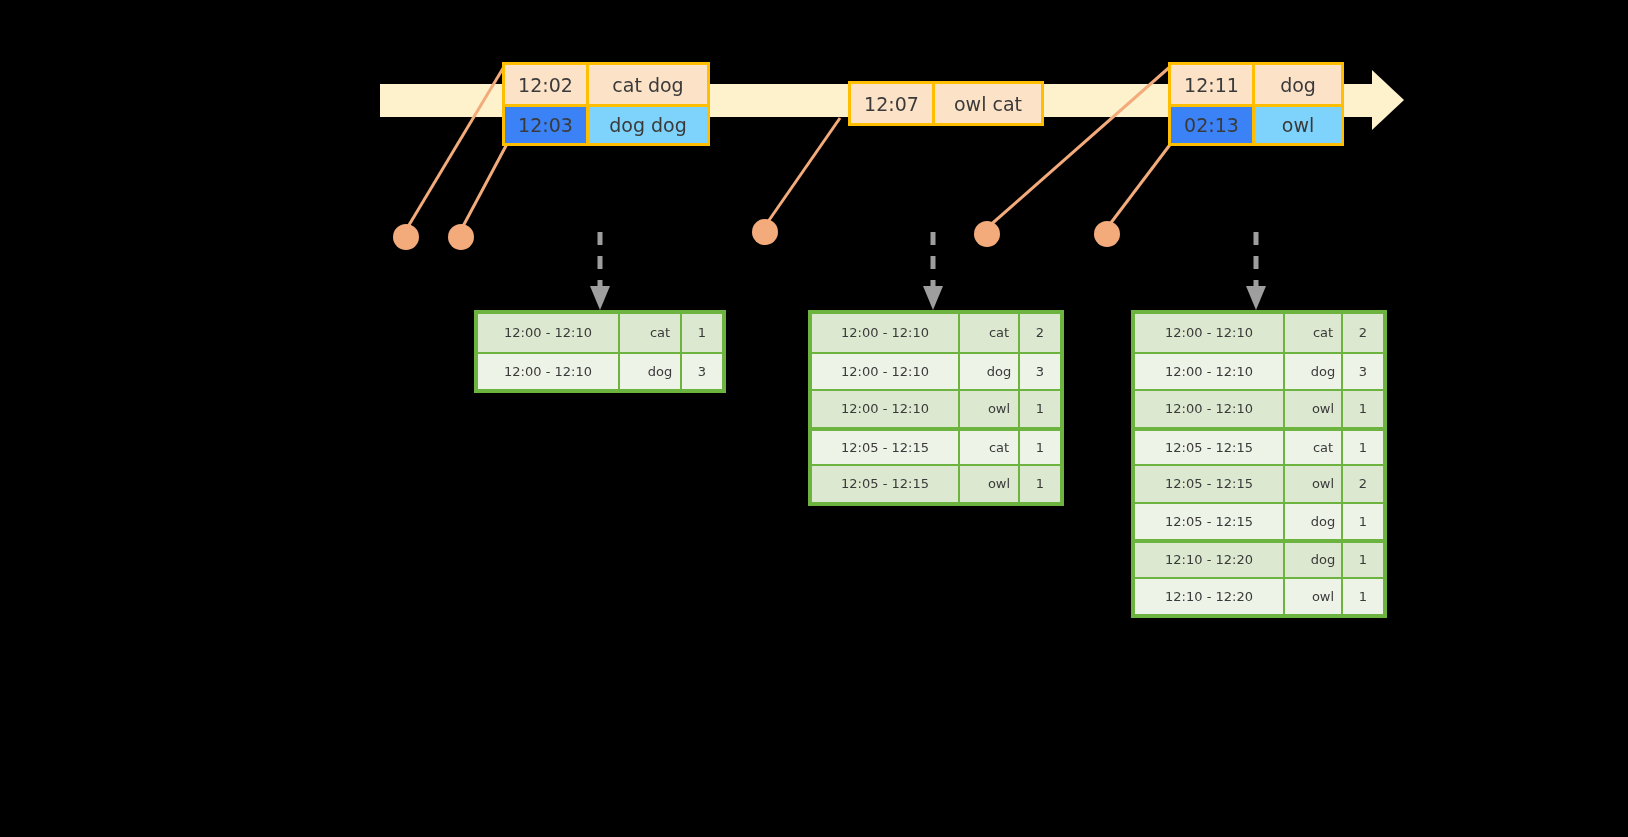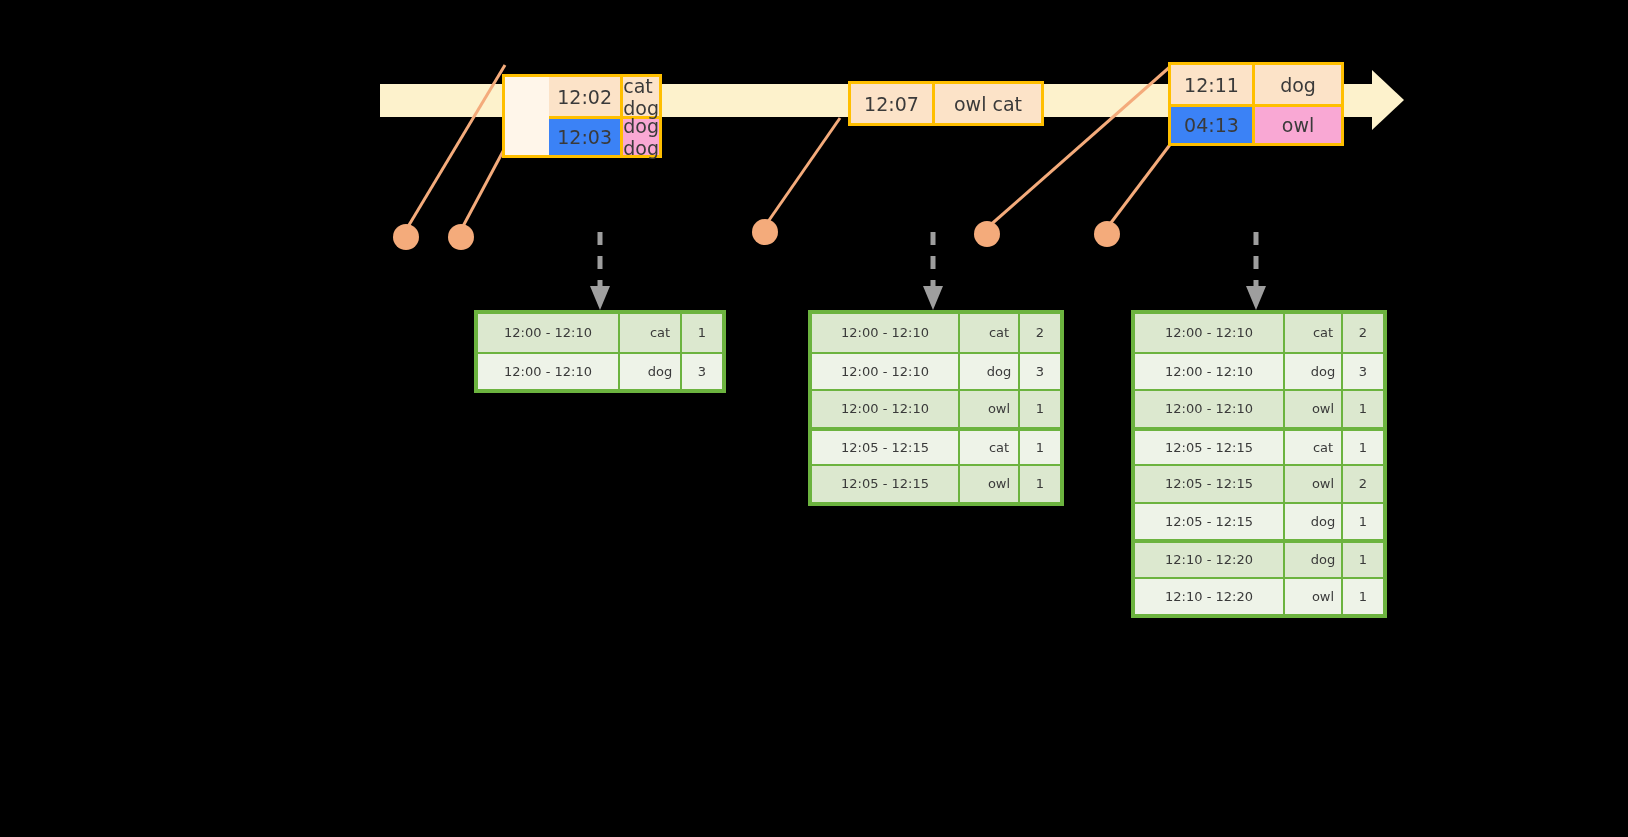--- a/index.html
+++ b/index.html
@@ -34,24 +34,24 @@
   }
   .evt-row + .evt-row{border-top:3px solid #ffbf00;}
   .evt-row.alt .evt-time,.evt-row.alt .evt-val{background:#fce3c8;}
   .evt-time{
     width:84px;display:flex;align-items:center;justify-content:center;
     font-size:19px;box-sizing:border-box;background:#3b82f6;
     border-right:3px solid #ffbf00;
   }
   .evt-val{
     flex:1;display:flex;align-items:center;justify-content:center;
-    font-size:19px;box-sizing:border-box;background:#f9a8d4;
-  }
-
-  #box-a{left:502px;top:74px;width:160px;padding-left:44px;}
+    font-size:19px;box-sizing:border-box;background:#7dd3fc;
+  }
+
+  #box-a{left:502px;top:62px;width:208px;}
   #box-b{left:848px;top:81px;width:196px;text-align:right;}
   #box-c{left:1168px;top:62px;width:176px;text-align:right;}
 
   
   .dot{
     position:absolute;width:26px;height:26px;border-radius:50%;
     background:#f4ab7b;
   }
   .conn{position:absolute;left:0;top:0;width:1628px;height:837px;
         pointer-events:none;}
@@ -124,21 +124,21 @@
       <div class="evt-val">owl cat</div>
     </div>
   </div>
 
   <div class="evt-box" id="box-c">
     <div class="evt-row alt">
       <div class="evt-time">12:11</div>
       <div class="evt-val">dog</div>
     </div>
     <div class="evt-row">
-      <div class="evt-time">04:13</div>
+      <div class="evt-time">02:13</div>
       <div class="evt-val">owl</div>
     </div>
   </div>
 
   <div class="dot" style="left:393px;top:224px"></div>
   <div class="dot" style="left:448px;top:224px"></div>
   <div class="dot" style="left:752px;top:219px"></div>
   <div class="dot" style="left:974px;top:221px"></div>
   <div class="dot" style="left:1094px;top:221px"></div>
 

